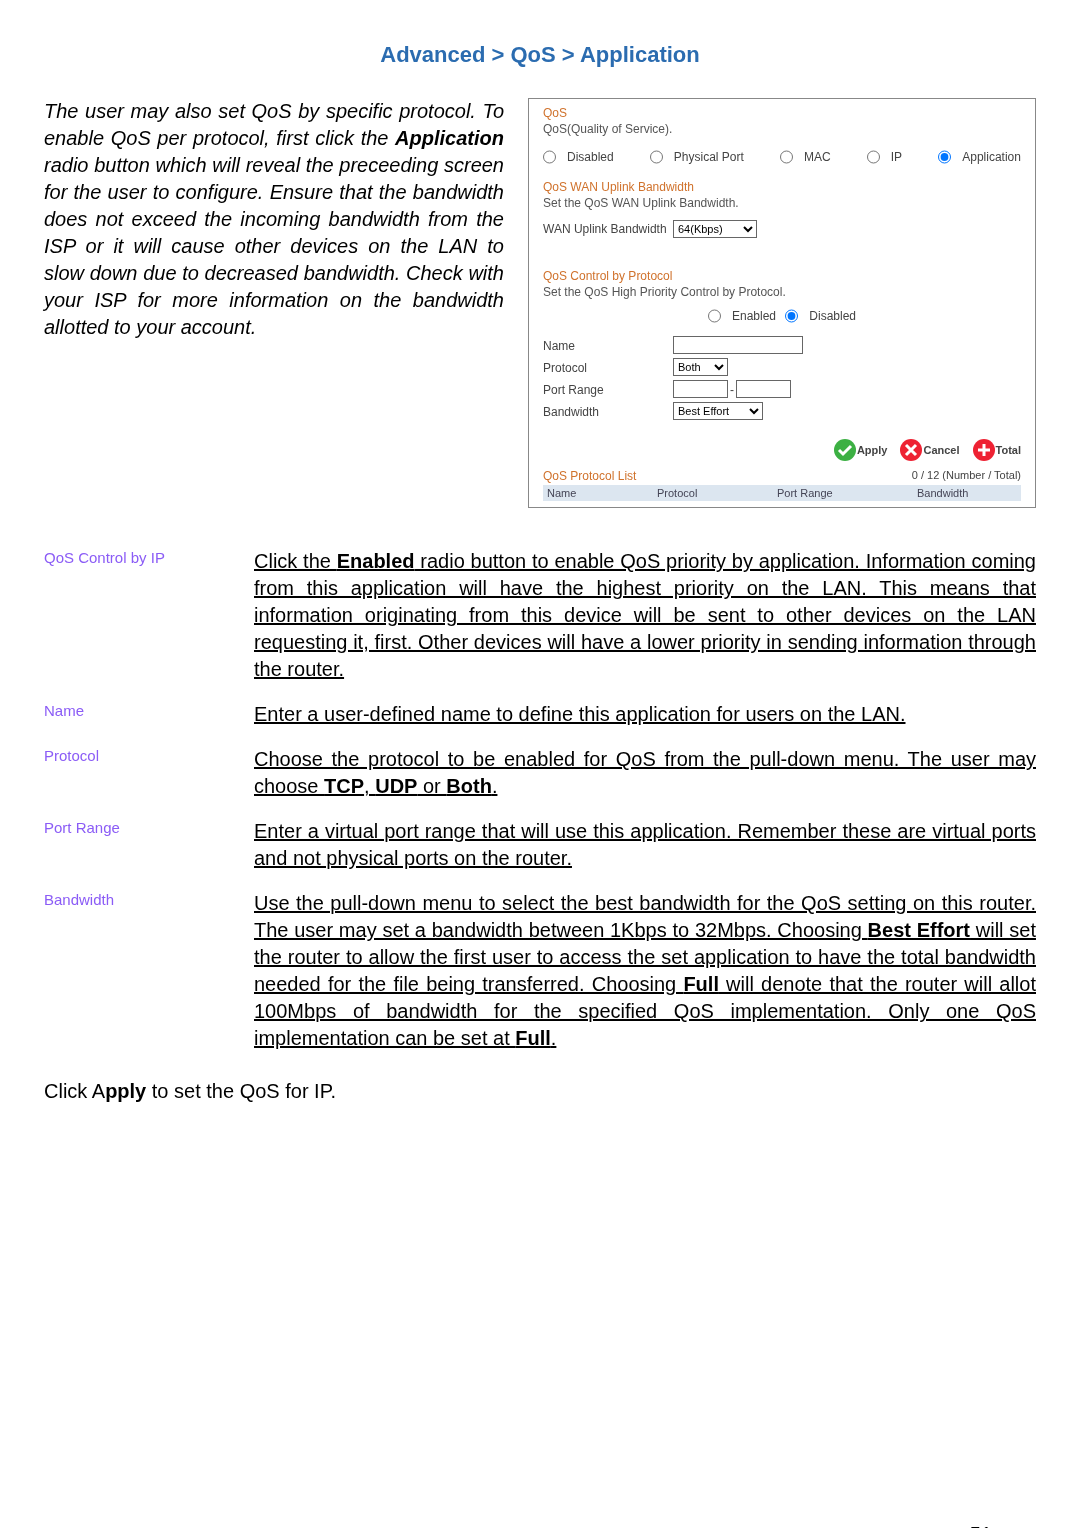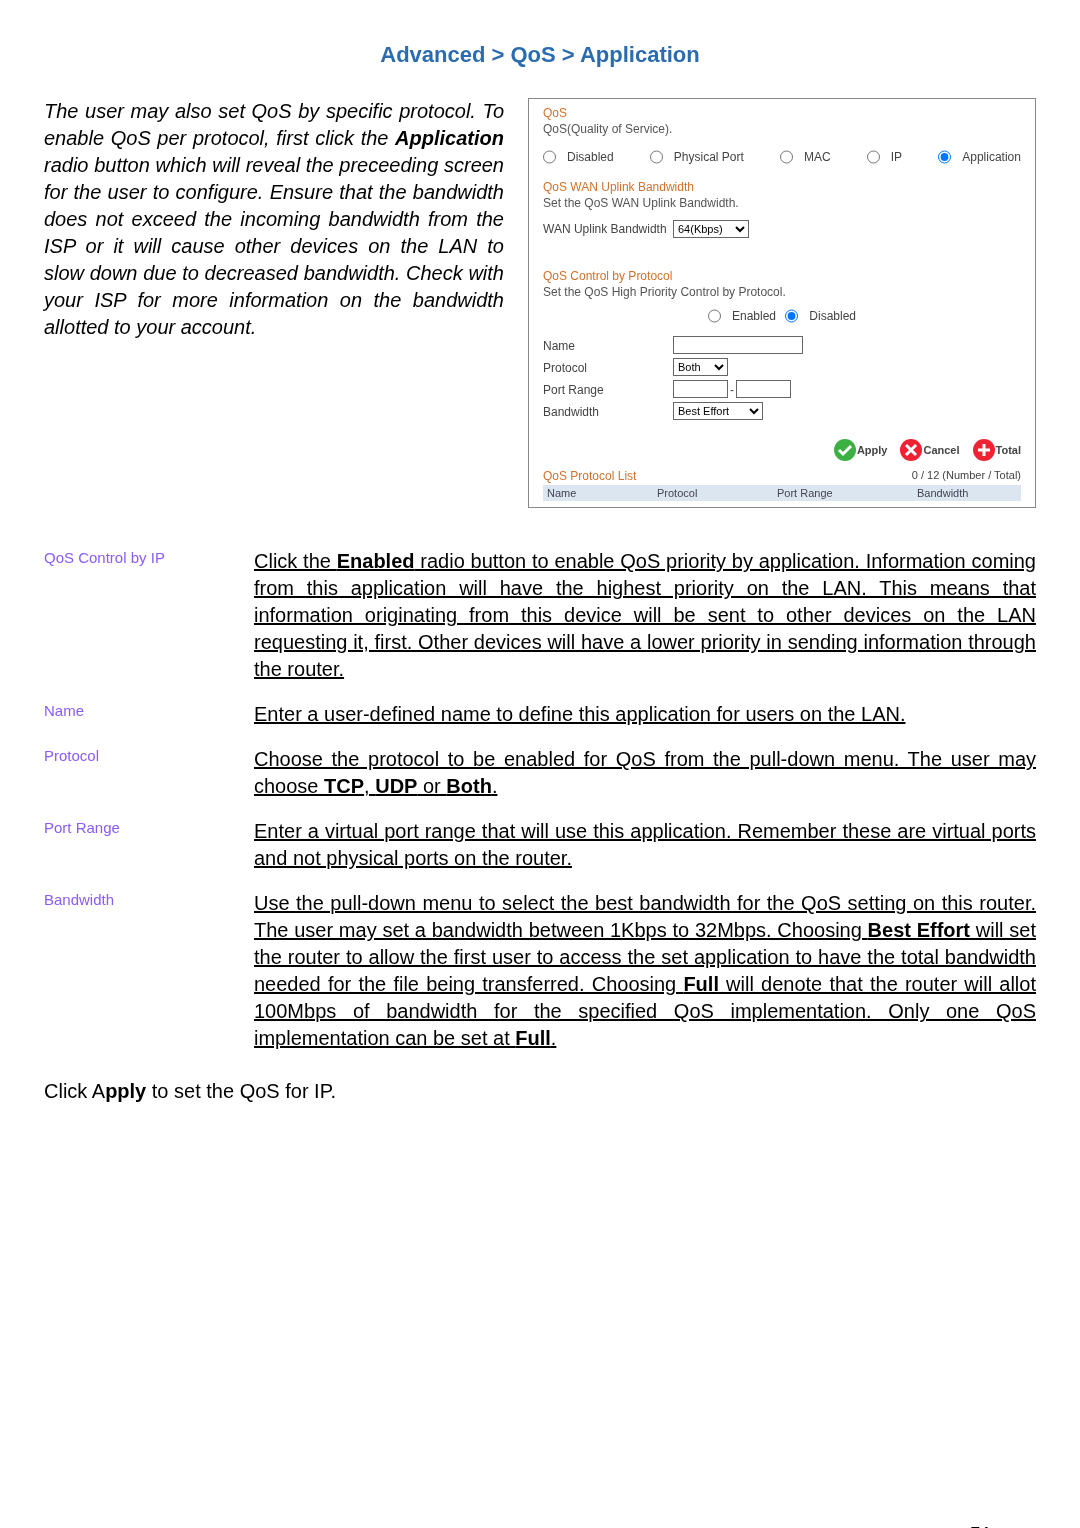--- a/index.html
+++ b/index.html
@@ -165,21 +165,21 @@
       <label class="radio-opt">
             <input type="radio" name="m" checked="" style="">
             <span>Application</span>
           </label>
     </div>
 
     <div class="sec-title">QoS WAN Uplink Bandwidth</div>
     <div class="sec-sub">Set the QoS WAN Uplink Bandwidth.</div>
     <div class="form-row">
       <span class="lbl">WAN Uplink Bandwidth</span>
-      <select style="width:76px;"><option>64(Kbps)</option></select>
+      <select style="width:84px;"><option>64(Kbps)</option></select>
     </div>
 
     <div style="height:20px;"></div>
     <div class="sec-title">QoS Control by Protocol</div>
     <div class="sec-sub">Set the QoS High Priority Control by Protocol.</div>
 
     <div style="text-align:center; margin:8px 0;">
       <label class="radio-opt" style="display:inline-flex;margin-right:6px;">
             <input type="radio" name="c" style="">
             <span>Enabled</span>

